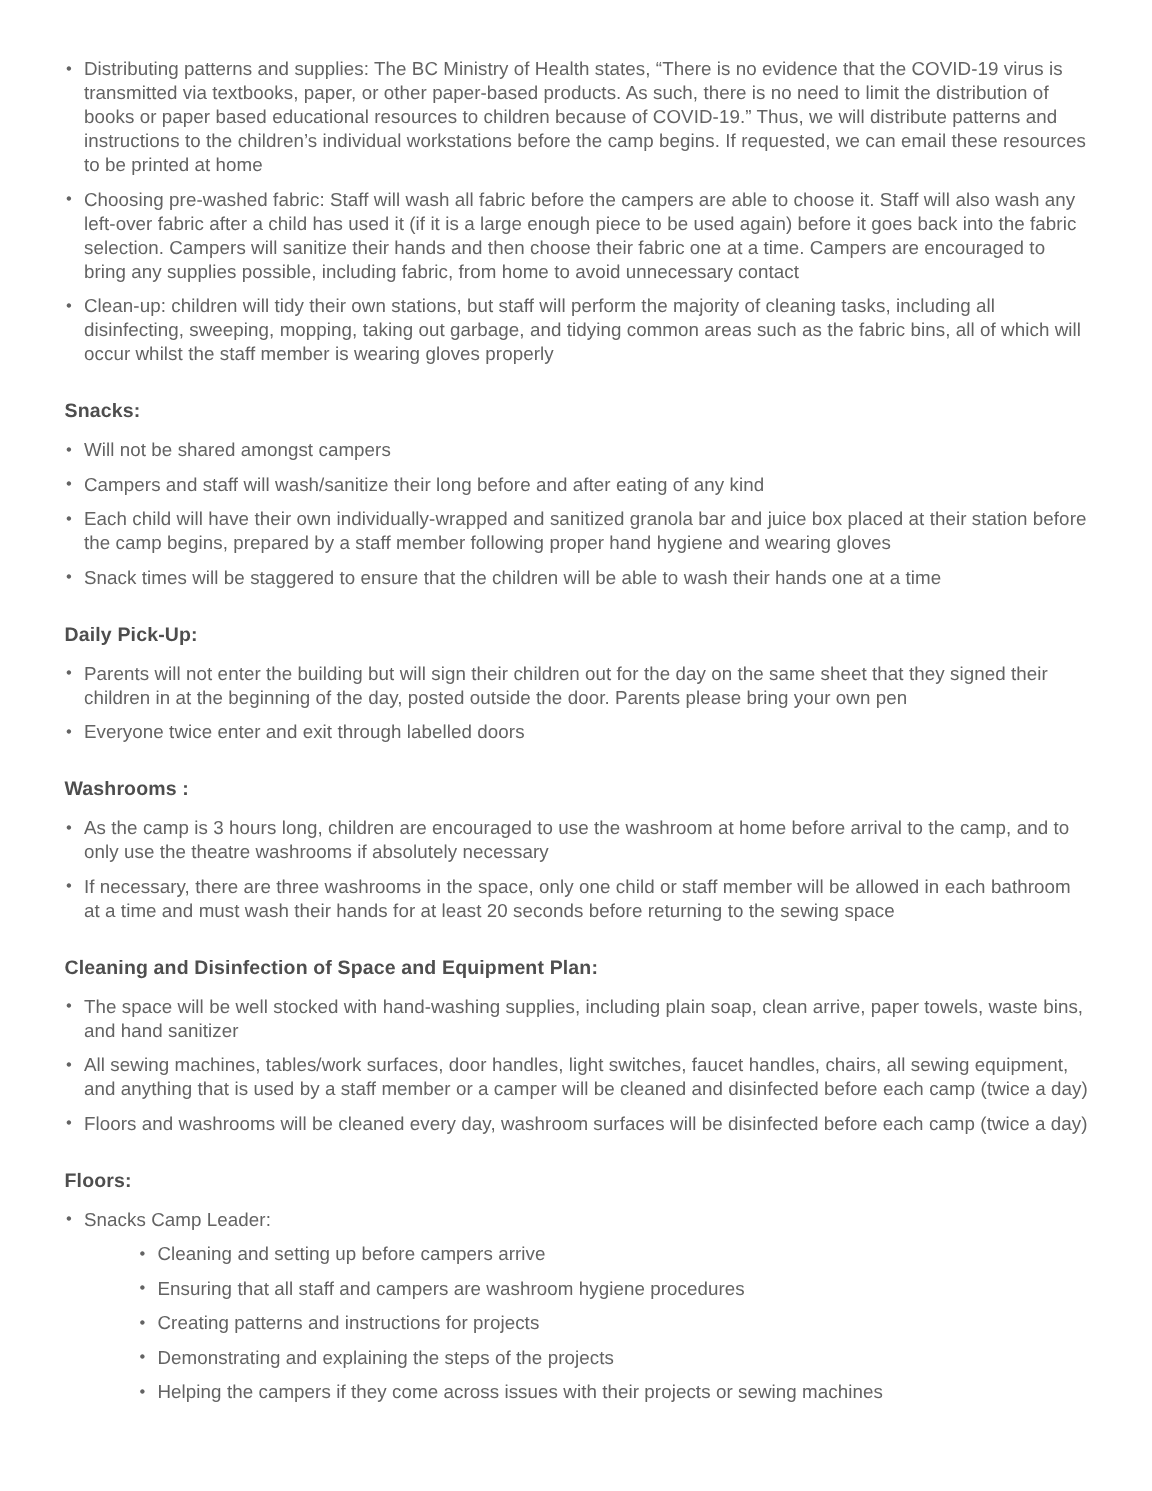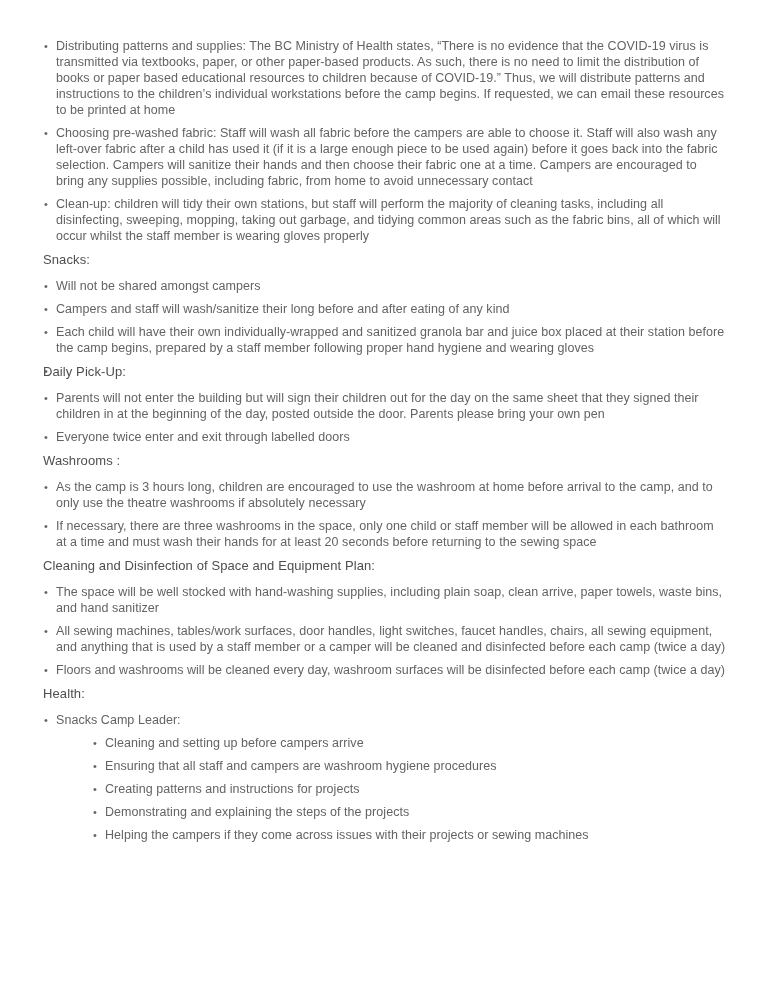--- a/index.html
+++ b/index.html
@@ -17,23 +17,23 @@
   .page {
     box-sizing: border-box;
     width: 768px;
     height: 994px;
     padding: 38px 42px 20px 43px;
     background: #ffffff;
   }
   .section { margin: 0; }
   .section-heading {
     font-size: 13px;
-    font-weight: 400;
+    font-weight: 700;
     color: #4e4e4e;
-    margin: 8px 0 10px 0;
+    margin: 22px 0 10px 0;
     line-height: 16px;
     letter-spacing: 0.1px;
   }
   ul.bullets {
     list-style: none;
     margin: 0;
     padding: 0;
   }
   ul.bullets li {
     position: relative;
@@ -89,20 +89,21 @@
       <li>
         <span class="marker">•</span>
         <span>Campers and staff will wash/sanitize their long before and after eating of any kind</span>
       </li>
       <li>
         <span class="marker">•</span>
         <span>Each child will have their own individually-wrapped and sanitized granola bar and juice box placed at their station before the camp begins, prepared by a staff member following proper hand hygiene and wearing gloves</span>
       </li>
       <li>
         <span class="marker">•</span>
+        <span>Snack times will be staggered to ensure that the children will be able to wash their hands one at a time</span>
       </li>
     </ul>
   </div>
 
   <div class="section">
     <h2 class="section-heading">Daily Pick-Up:</h2>
     <ul class="bullets">
       <li>
         <span class="marker">•</span>
         <span>Parents will not enter the building but will sign their children out for the day on the same sheet that they signed their children in at the beginning of the day, posted outside the door. Parents please bring your own pen</span>
@@ -140,21 +141,21 @@
         <span>All sewing machines, tables/work surfaces, door handles, light switches, faucet handles, chairs, all sewing equipment, and anything that is used by a staff member or a camper will be cleaned and disinfected before each camp (twice a day)</span>
       </li>
       <li>
         <span class="marker">•</span>
         <span>Floors and washrooms will be cleaned every day, washroom surfaces will be disinfected before each camp (twice a day)</span>
       </li>
     </ul>
   </div>
 
   <div class="section">
-    <h2 class="section-heading">Health:</h2>
+    <h2 class="section-heading">Floors:</h2>
     <ul class="bullets">
       <li>
         <span class="marker">•</span>
         <span>Snacks Camp Leader:</span>
         <ul class="bullets sub">
           <li>
             <span class="marker">•</span>
             <span>Cleaning and setting up before campers arrive</span>
           </li>
           <li>

